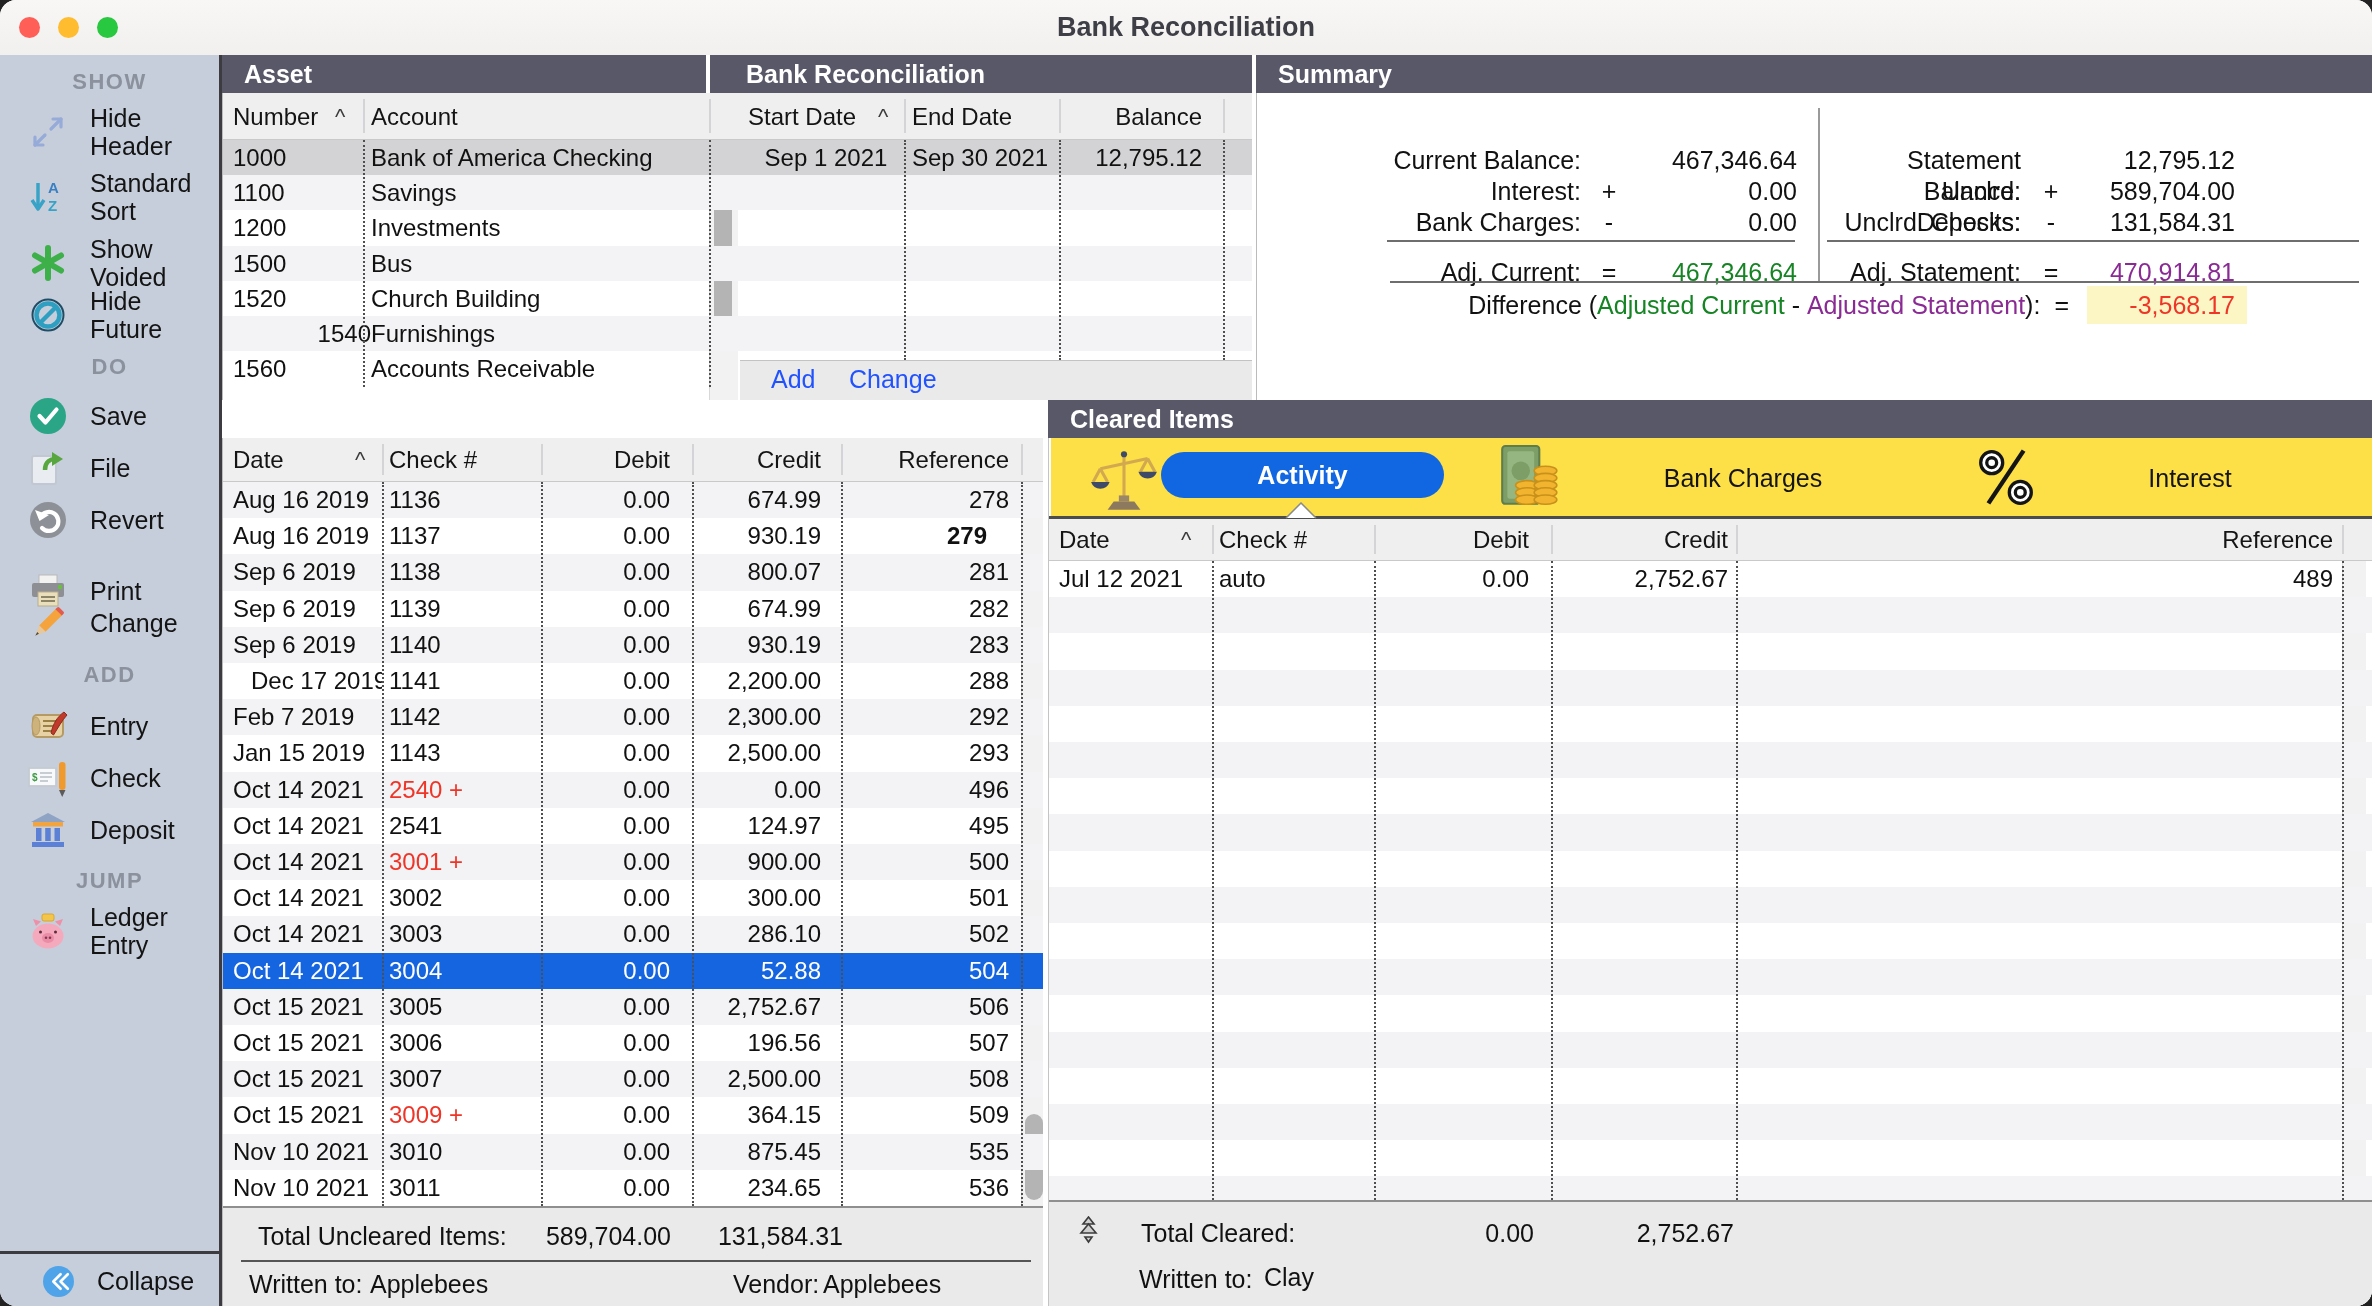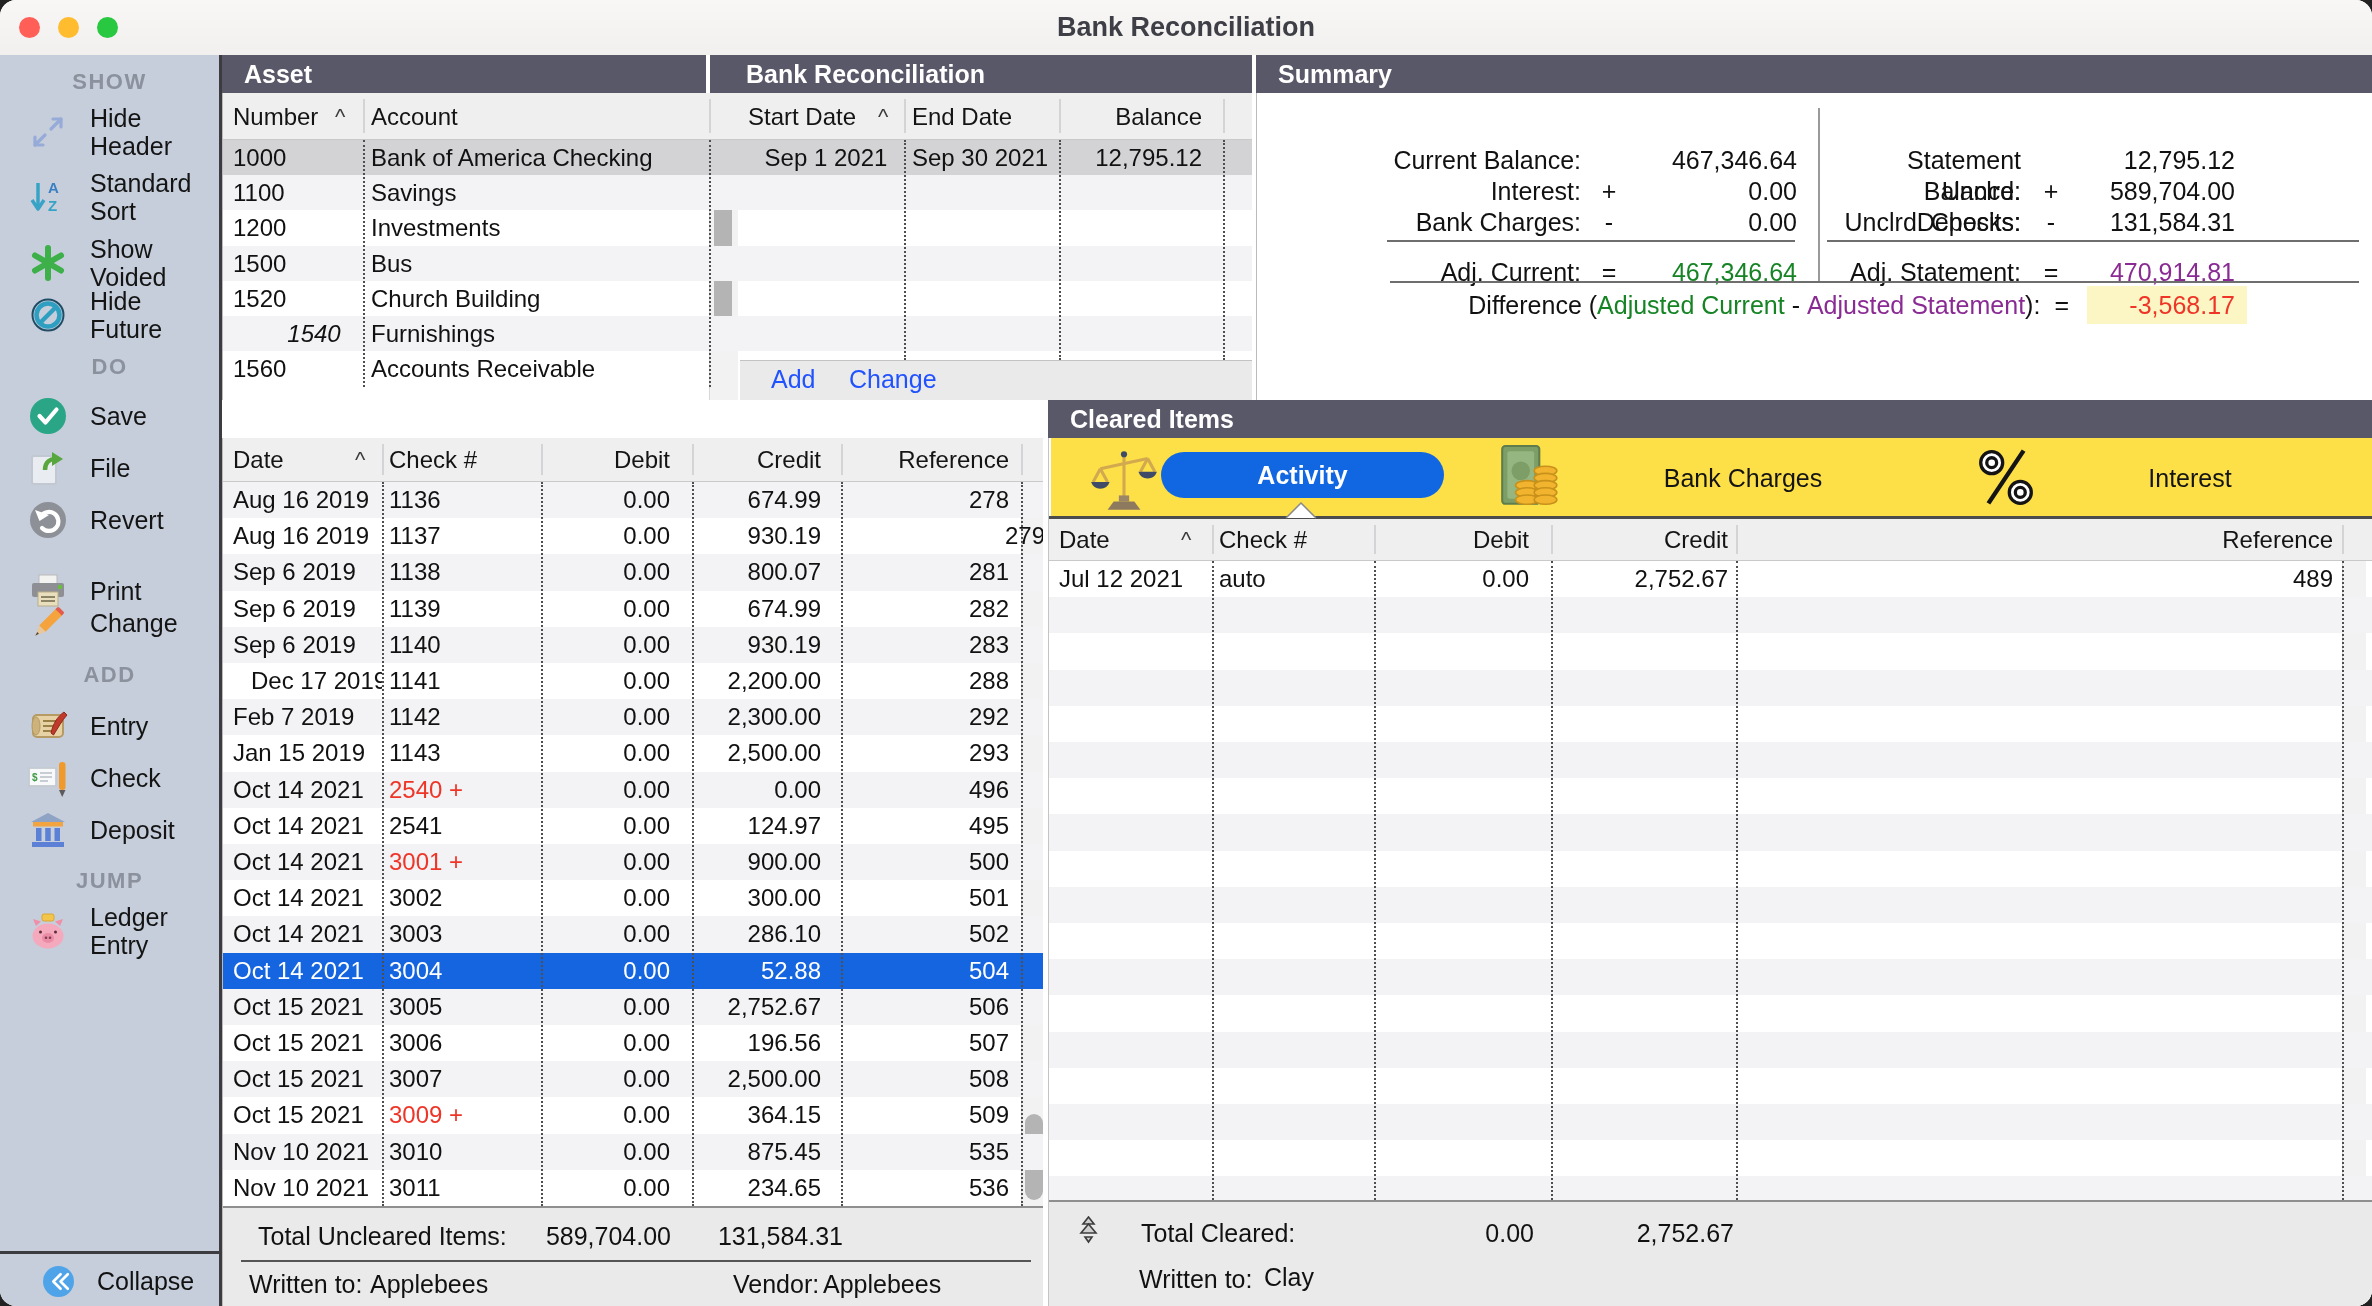--- a/index.html
+++ b/index.html
@@ -281,21 +281,21 @@
         </div>
         <div class="trow alt" style="top: 105.6px; height: 35.2px; line-height: 35.2px;">
           <span class="cell" style="left: 0px; width: 140px; text-align: left; padding-left: 10px; padding-right: 0px;">1500</span>
           <span class="cell" style="left: 140px; width: 346px; text-align: left; padding-left: 8px; padding-right: 0px;">Bus</span>
         </div>
         <div class="trow" style="top: 140.8px; height: 35.2px; line-height: 35.2px;">
           <span class="cell" style="left: 0px; width: 140px; text-align: left; padding-left: 10px; padding-right: 0px;">1520</span>
           <span class="cell" style="left: 140px; width: 346px; text-align: left; padding-left: 8px; padding-right: 0px;">Church Building</span>
         </div>
         <div class="trow alt" style="top: 176px; height: 35.2px; line-height: 35.2px;">
-          <span class="cell" style="left: 16px; width: 140px; text-align: center; padding-left: 10px; padding-right: 0px; font-style: italic;">1540</span>
+          <span class="cell" style="left: 8px; width: 140px; text-align: right; padding-left: 10px; padding-right: 0px;">1540</span>
           <span class="cell" style="left: 140px; width: 346px; text-align: left; padding-left: 8px; padding-right: 0px;">Furnishings</span>
         </div>
         <div class="trow" style="top: 211.2px; height: 35.2px; line-height: 35.2px;">
           <span class="cell" style="left: 0px; width: 140px; text-align: left; padding-left: 10px; padding-right: 0px;">1560</span>
           <span class="cell" style="left: 140px; width: 346px; text-align: left; padding-left: 8px; padding-right: 0px;">Accounts Receivable</span>
         </div>
         <div class="vsep" style="left: 140px;"></div>
         <div class="vsep" style="left: 486px;"></div>
       </div>
     </div>
@@ -427,21 +427,21 @@
           <span class="cell" style="left: 159px; width: 159px; text-align: left; padding-left: 7px; padding-right: 0px;">1136</span>
           <span class="cell" style="left: 318px; width: 151px; text-align: right; padding-left: 0px; padding-right: 22px;">0.00</span>
           <span class="cell" style="left: 469px; width: 149px; text-align: right; padding-left: 0px; padding-right: 20px;">674.99</span>
           <span class="cell" style="left: 618px; width: 180px; text-align: right; padding-left: 0px; padding-right: 12px;">278</span>
         </div>
         <div class="trow" style="top: 36.2px; height: 36.2px; line-height: 36.2px;">
           <span class="cell" style="left: 0px; width: 159px; text-align: left; padding-left: 10px; padding-right: 0px;">Aug 16 2019</span>
           <span class="cell" style="left: 159px; width: 159px; text-align: left; padding-left: 7px; padding-right: 0px;">1137</span>
           <span class="cell" style="left: 318px; width: 151px; text-align: right; padding-left: 0px; padding-right: 22px;">0.00</span>
           <span class="cell" style="left: 469px; width: 149px; text-align: right; padding-left: 0px; padding-right: 20px;">930.19</span>
-          <span class="cell" style="left: 654px; width: 180px; text-align: right; padding-left: 0px; padding-right: 12px;">279</span>
+          <span class="cell" style="left: 596px; width: 180px; text-align: right; padding-left: 0px; padding-right: 12px; font-weight: bold;">279</span>
         </div>
         <div class="trow alt" style="top: 72.4px; height: 36.2px; line-height: 36.2px;">
           <span class="cell" style="left: 0px; width: 159px; text-align: left; padding-left: 10px; padding-right: 0px;">Sep 6 2019</span>
           <span class="cell" style="left: 159px; width: 159px; text-align: left; padding-left: 7px; padding-right: 0px;">1138</span>
           <span class="cell" style="left: 318px; width: 151px; text-align: right; padding-left: 0px; padding-right: 22px;">0.00</span>
           <span class="cell" style="left: 469px; width: 149px; text-align: right; padding-left: 0px; padding-right: 20px;">800.07</span>
           <span class="cell" style="left: 618px; width: 180px; text-align: right; padding-left: 0px; padding-right: 12px;">281</span>
         </div>
         <div class="trow" style="top: 108.6px; height: 36.2px; line-height: 36.2px;">
           <span class="cell" style="left: 0px; width: 159px; text-align: left; padding-left: 10px; padding-right: 0px;">Sep 6 2019</span>

